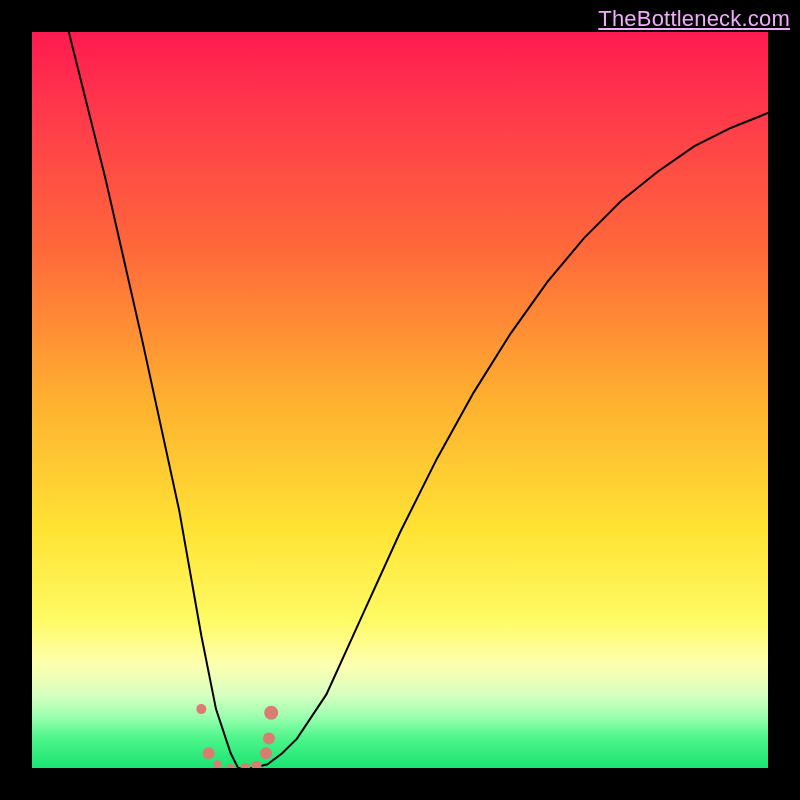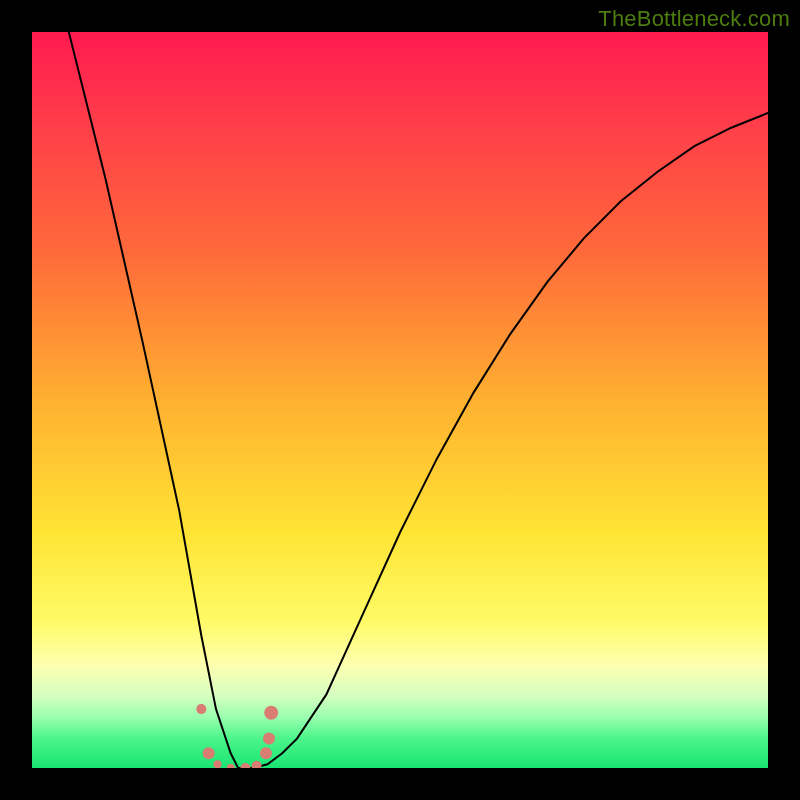--- a/index.html
+++ b/index.html
@@ -27,25 +27,26 @@
       #fdffb0 86%,
       #d8ffc0 90%,
       #9cffb0 93%,
       #4cf58a 96%,
       #19e472 100%);
   }
   .watermark {
     position: absolute;
     top: 6px;
     right: 10px;
-    color: #4d7c0f;
+    color: #f0abfc;
     font-size: 22px;
     font-weight: 500;
     letter-spacing: 0.2px;
     z-index: 5;
+    text-decoration: underline;
   }
   svg.curve {
     position: absolute;
     left: 0;
     top: 0;
     width: 736px;
     height: 736px;
     display: block;
   }
 </style>

